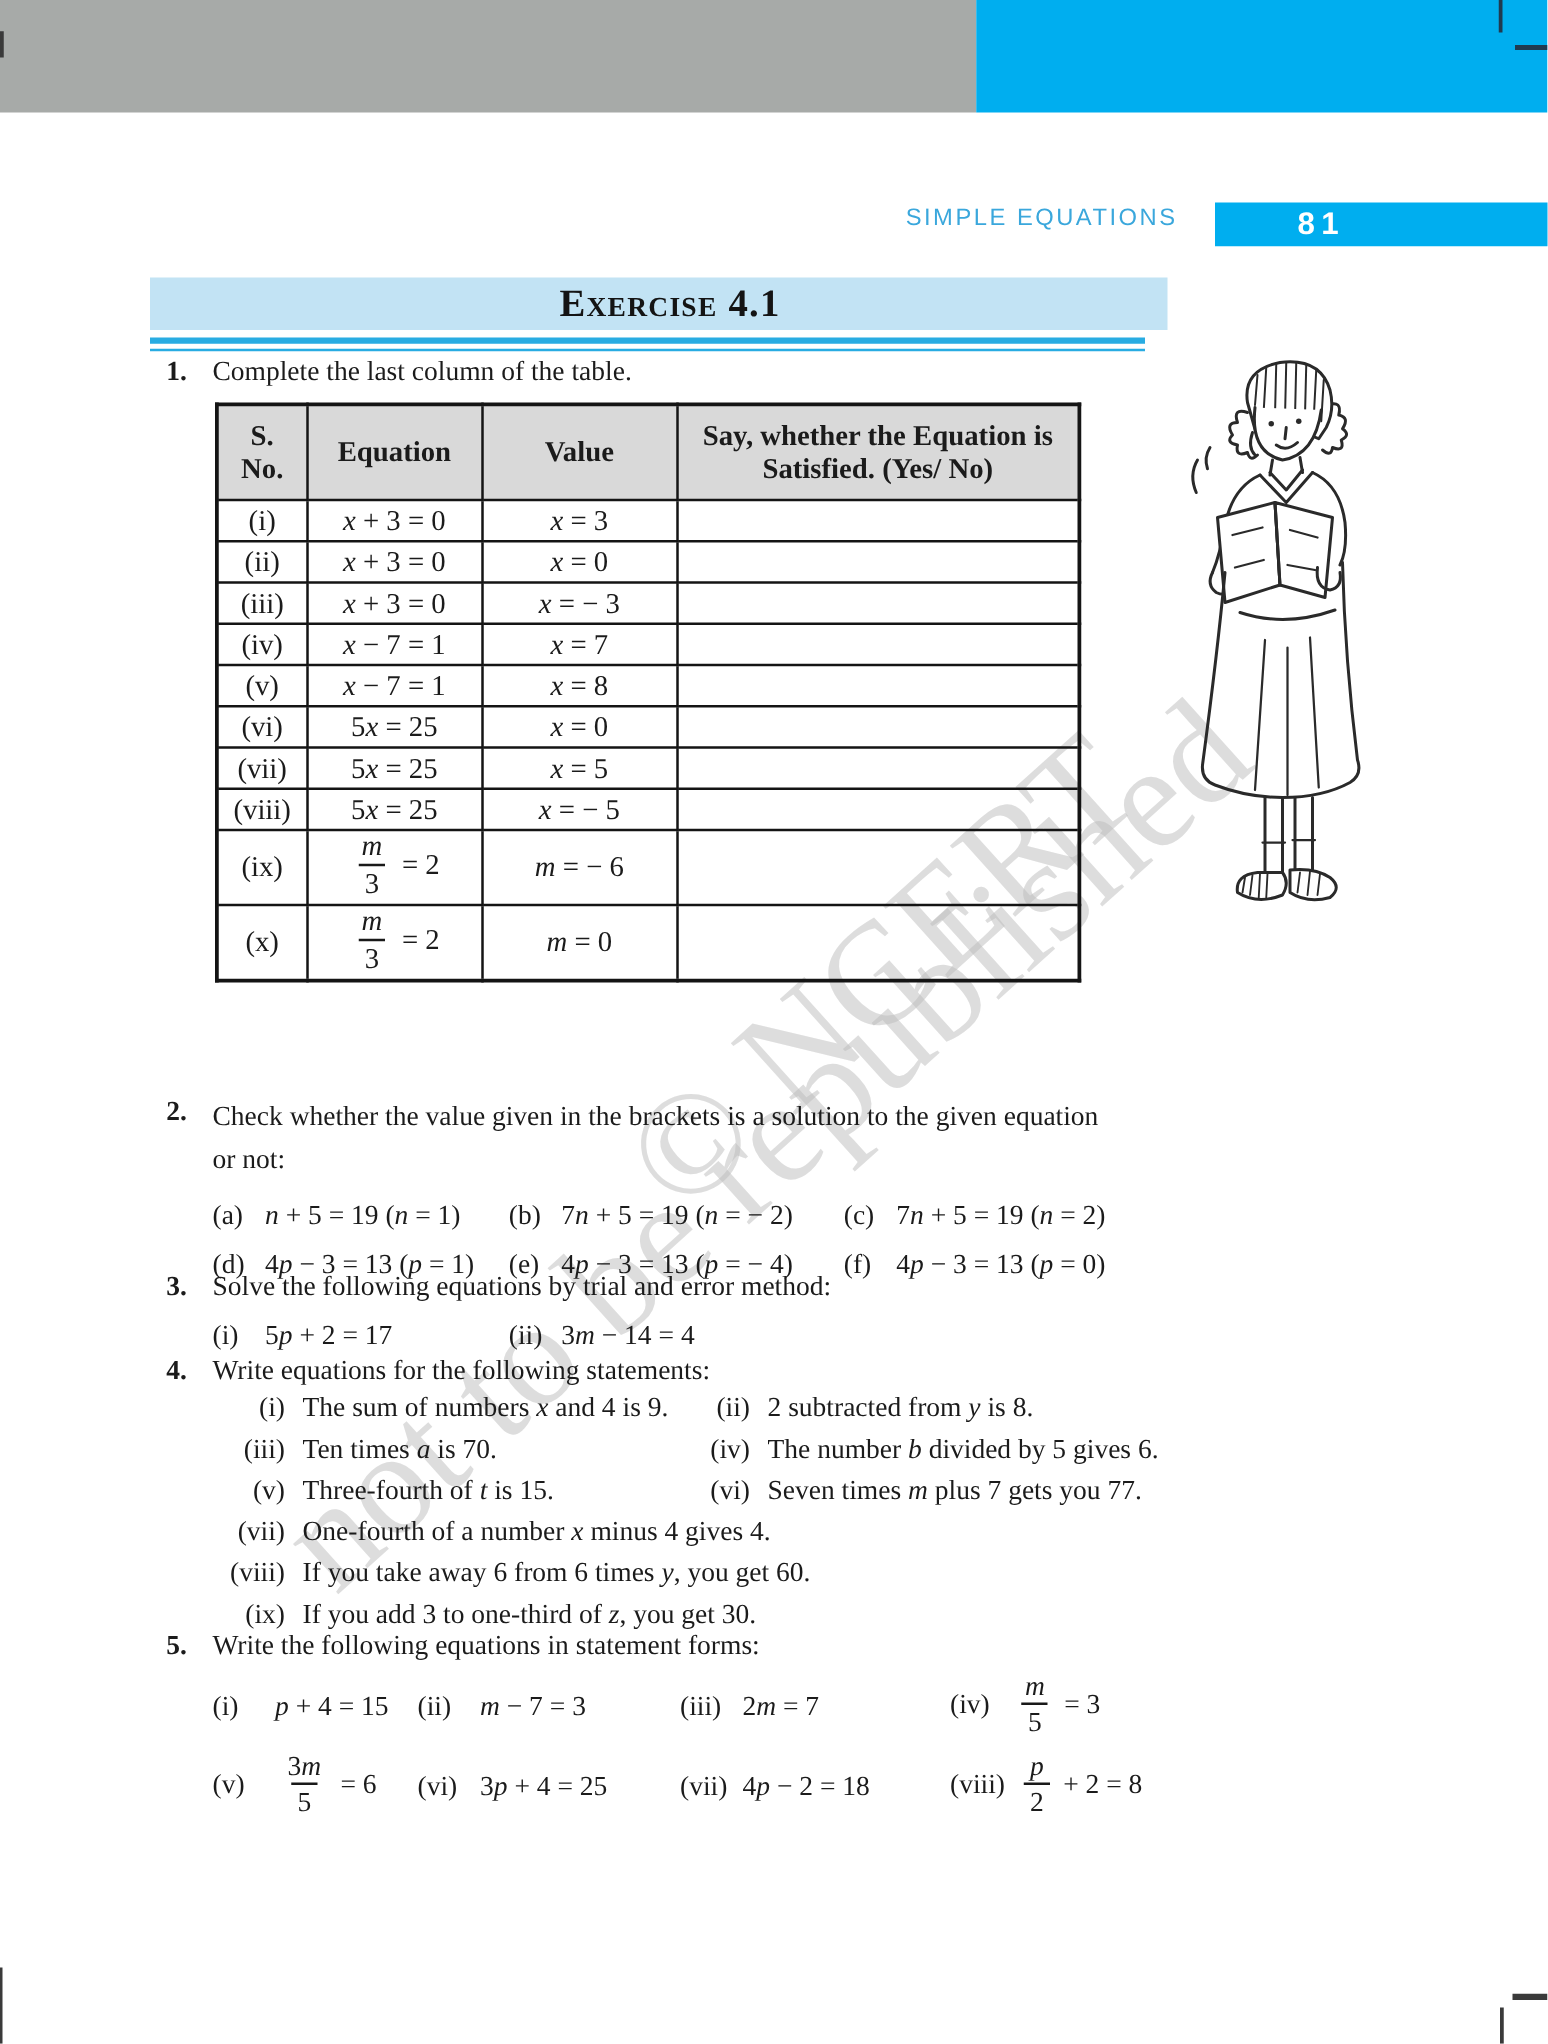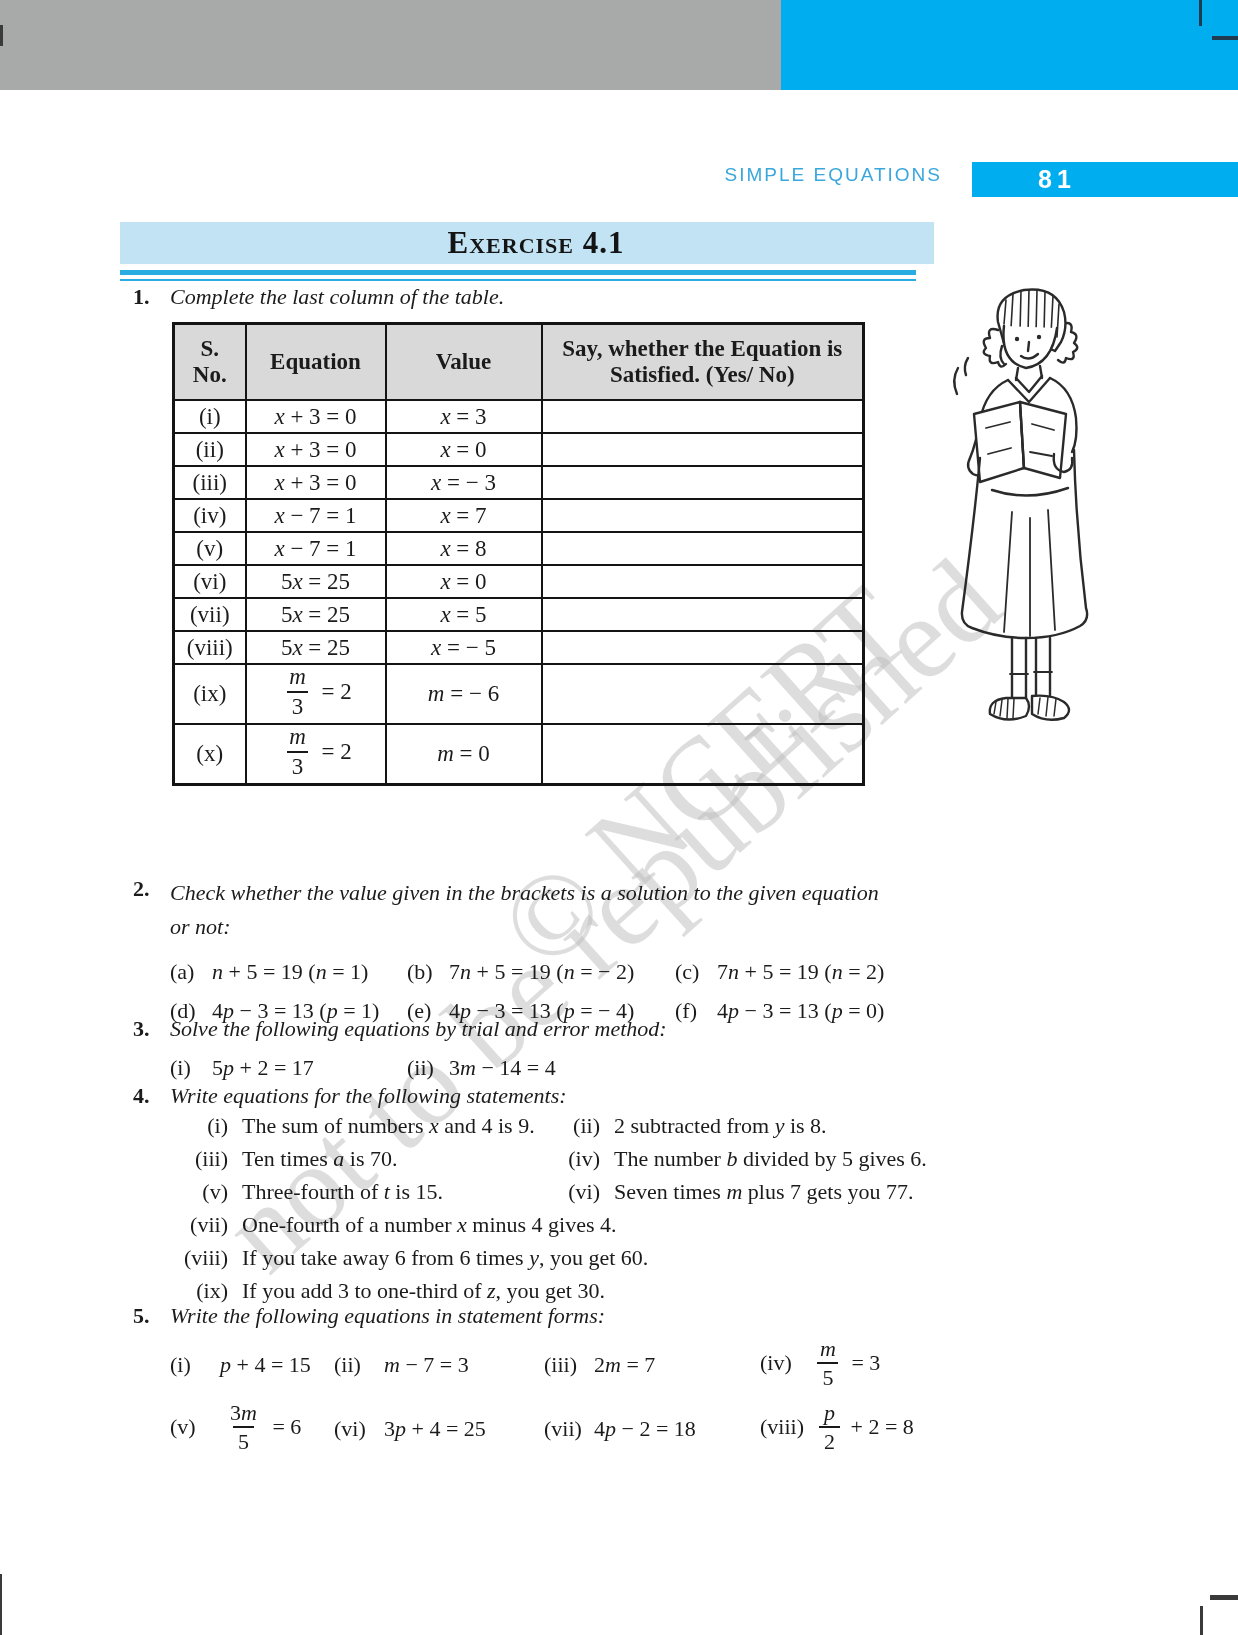--- a/index.html
+++ b/index.html
@@ -33,21 +33,21 @@
   
   .wm{
     position:absolute;white-space:nowrap;color:#bdbdbd;opacity:.5;z-index:0;
     font-family:"Liberation Serif",serif;transform:rotate(-42deg);
   }
   #wm1{left:455px;top:710px;font-size:118px;}
   #wm2{left:115px;top:848px;font-size:118px;}
   
   .q{position:absolute;left:133px;width:810px;font-size:22px;z-index:1;}
   .qnum{display:inline-block;width:37px;font-weight:700;vertical-align:top;}
-  .qtext{display:inline-block;vertical-align:top;max-width:772px;font-style:italic;}
+  .qtext{display:inline-block;vertical-align:top;max-width:772px;}
   .qline{display:block;white-space:nowrap;line-height:34px;}
   #q1{top:284px;}
   #q2{top:876px;}
   #q3{top:1016px;}
   #q4{top:1083px;}
   #q5{top:1303px;}
   .items{margin-left:37px;}
   .row{display:flex;align-items:center;}
   .cell{white-space:nowrap;}
   .it-label{display:inline-block;min-width:32px;margin-right:10px;}

